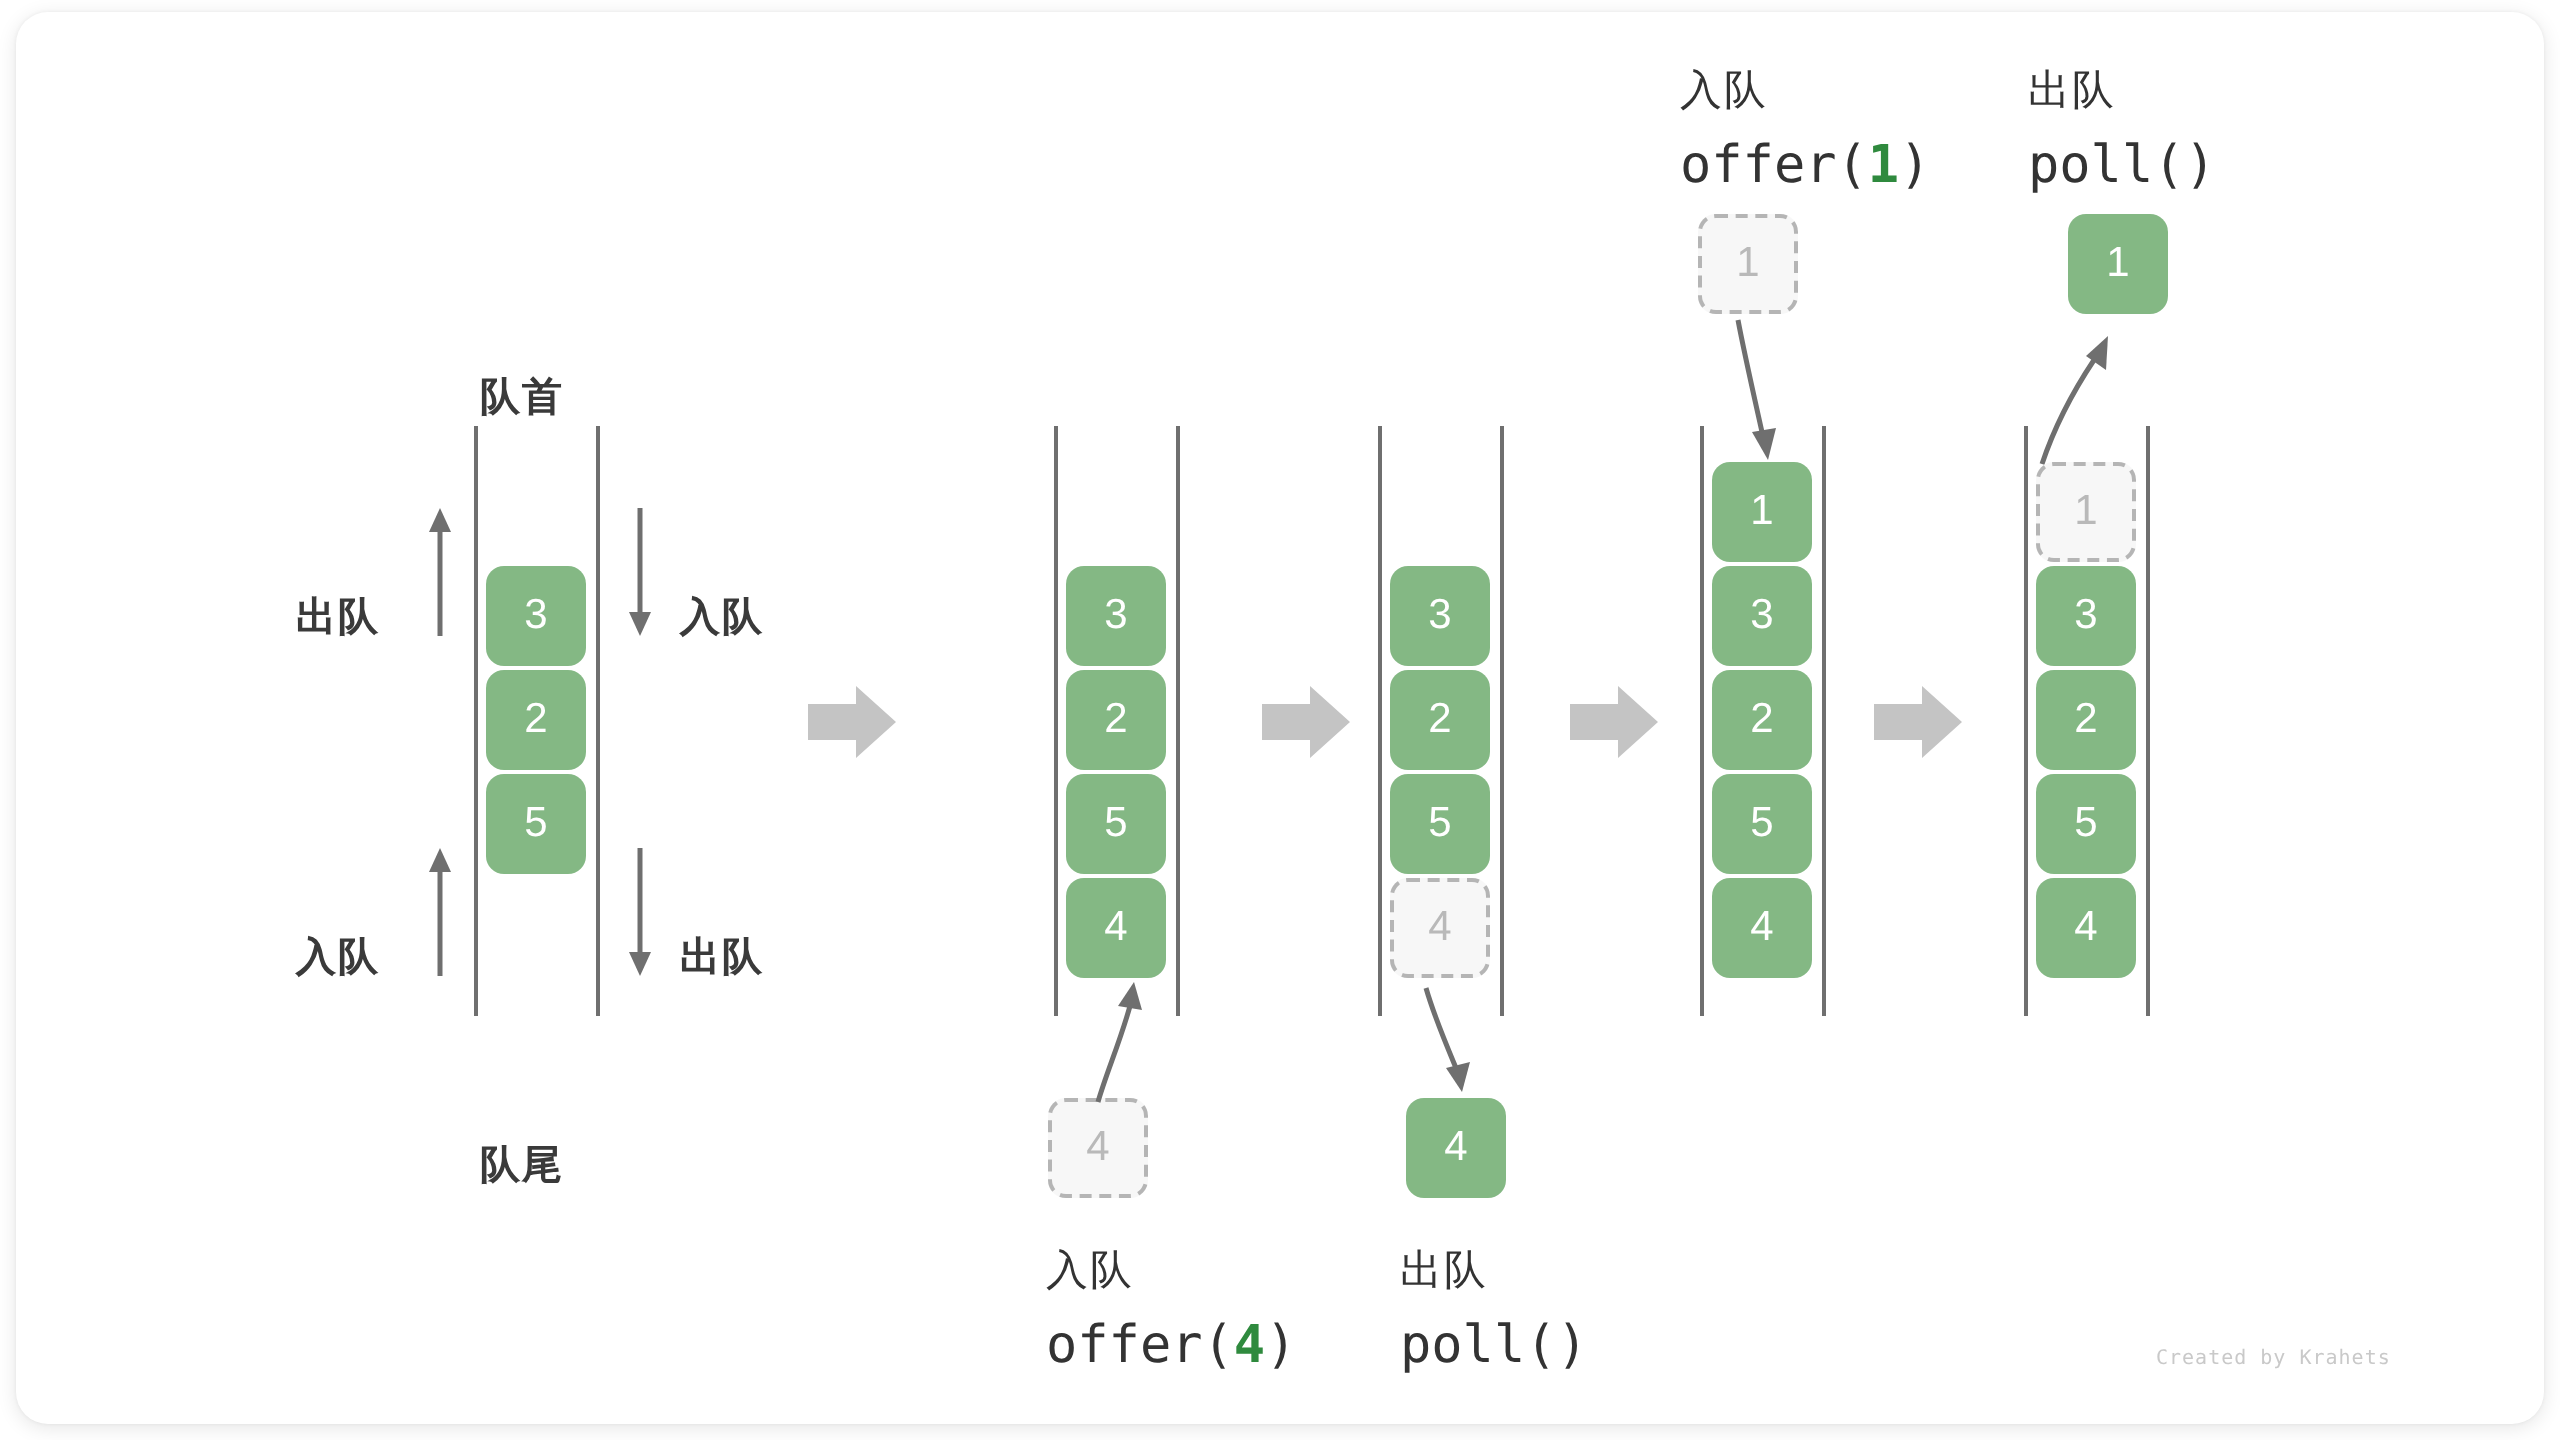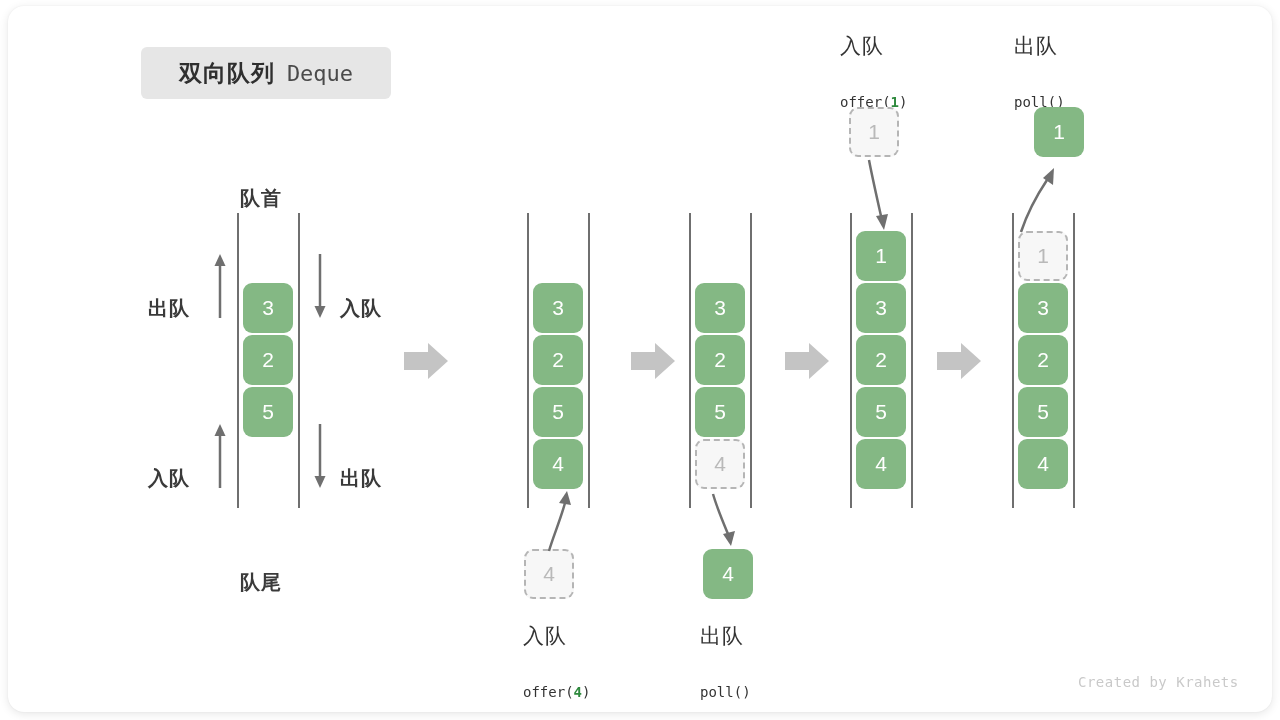--- a/index.html
+++ b/index.html
@@ -73,23 +73,22 @@
   }
   .caption .cap-cn {
     display: block;
     font-size: 21px;
     color: #333333;
     letter-spacing: 1px;
   }
   .caption .cap-code {
     display: block;
     font-family: "DejaVu Sans Mono", "Liberation Mono", monospace;
-    font-size: 14px;
+    font-size: 26px;
     color: #333333;
-    margin-top: 29px;
   }
   .caption .cap-code .num {
     color: #2f8a3e;
     font-weight: bold;
   }
 
   
   .rail {
     position: absolute;
     width: 2px;
@@ -130,37 +129,33 @@
 
   
   .curve { position: absolute; overflow: visible; }
 
   
   #credit {
     position: absolute;
     left: 1078px;
     top: 674px;
     font-family: "DejaVu Sans Mono", "Liberation Mono", monospace;
-    font-size: 14px;
+    font-size: 10px;
     color: #c9c9c9;
     letter-spacing: 0.5px;
     white-space: nowrap;
   }
 </style>
 </head>
 <body>
 
 <div id="card"></div>
 
 <div class="stage">
 
-  <div id="title-badge">
-    <span class="cn">双向队列</span>
-    <span class="en">Deque</span>
-  </div>
 
   <div class="cn-bold" style="left:240px; top:157px;">队首</div>
   <div class="cn-bold" style="left:240px; top:541px;">队尾</div>
 
   <div class="rail" style="left:237px; top:213px; height:295px;"></div>
   <div class="rail" style="left:298px; top:213px; height:295px;"></div>
 
   <div class="box solid" style="left:243px; top:283px;">3</div>
   <div class="box solid" style="left:243px; top:335px;">2</div>
   <div class="box solid" style="left:243px; top:387px;">5</div>

